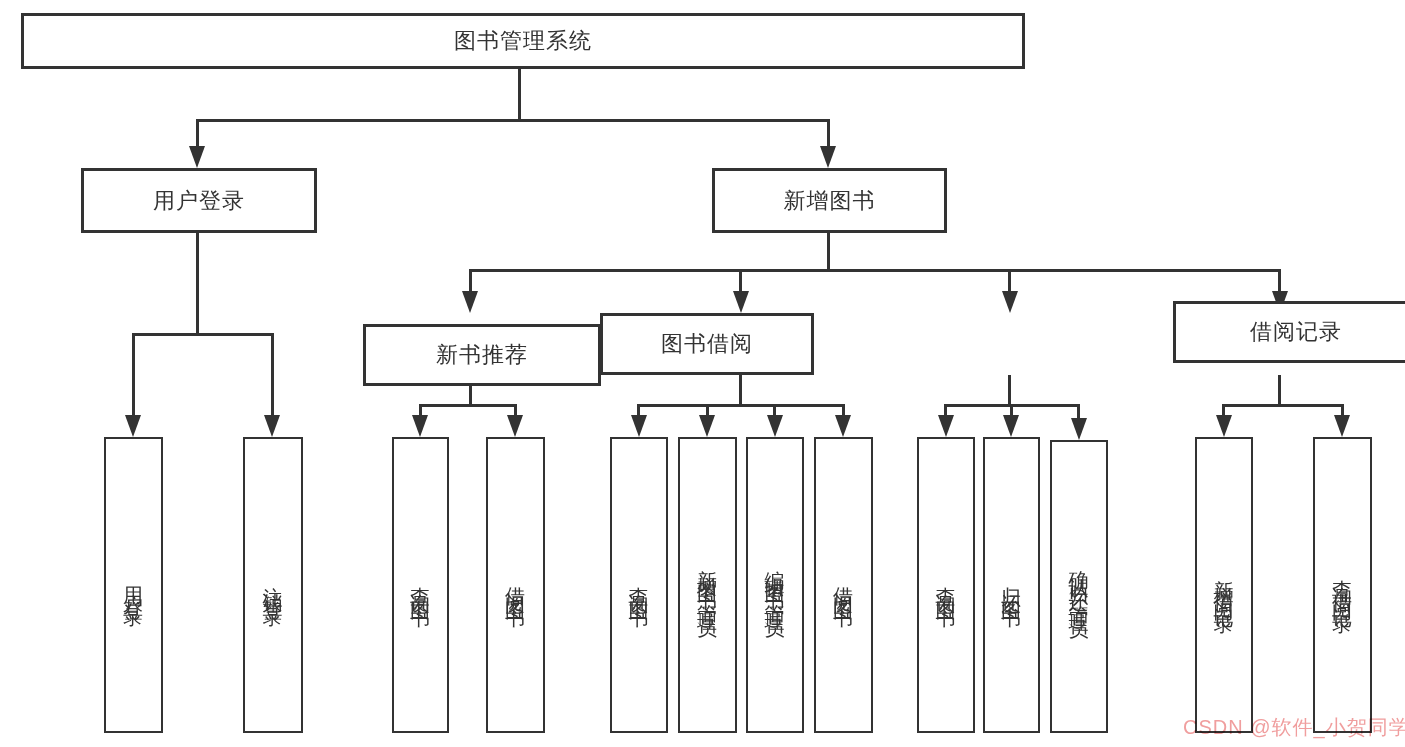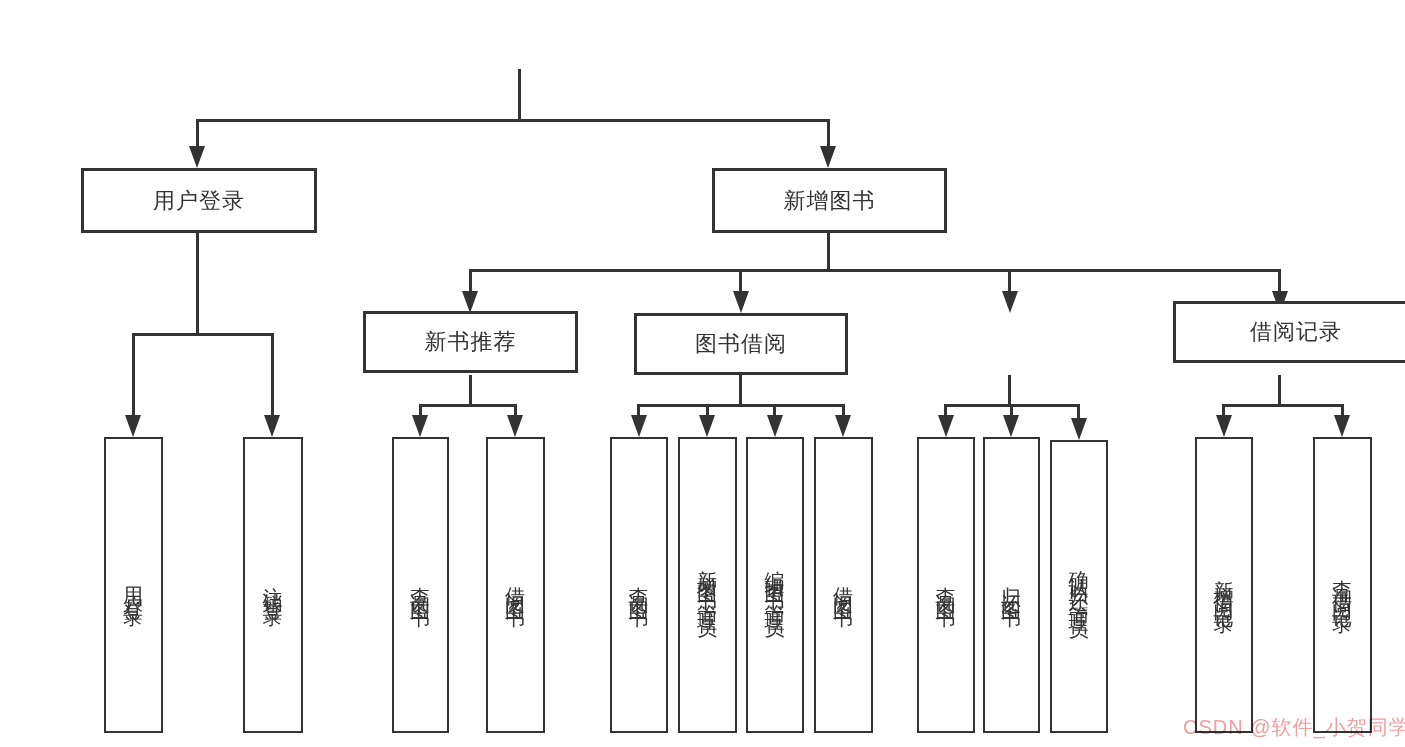--- a/index.html
+++ b/index.html
@@ -35,20 +35,21 @@
   .watermark{
     position:absolute;left:1183px;top:714px;font-size:20px;white-space:nowrap;
     color:var(--watermark-color);mix-blend-mode:multiply;z-index:5;letter-spacing:1px;
   }
 </style>
 </head>
 <body>
 
 <div class="canvas">
 
+  <div class="hbox" style="left:21px;top:13px;width:1004px;height:56px">图书管理系统</div>
 
   <div class="vline" style="left:518px;top:69px;height:51px"></div>
   <div class="hline" style="left:196px;top:119px;width:634px"></div>
   <div class="vline" style="left:196px;top:119px;height:30px"></div>
   <div class="arrow" style="left:189px;top:146px"></div>
   <div class="vline" style="left:827px;top:119px;height:30px"></div>
   <div class="arrow" style="left:820px;top:146px"></div>
 
   <div class="hbox" style="left:81px;top:168px;width:236px;height:65px">用户登录</div>
   <div class="hbox" style="left:712px;top:168px;width:235px;height:65px">新增图书</div>
@@ -64,22 +65,22 @@
   <div class="hline" style="left:469px;top:269px;width:812px"></div>
   <div class="vline" style="left:469px;top:269px;height:24px"></div>
   <div class="arrow" style="left:462px;top:291px"></div>
   <div class="vline" style="left:739px;top:269px;height:24px"></div>
   <div class="arrow" style="left:733px;top:291px"></div>
   <div class="vline" style="left:1008px;top:269px;height:24px"></div>
   <div class="arrow" style="left:1002px;top:291px"></div>
   <div class="vline" style="left:1278px;top:269px;height:24px"></div>
   <div class="arrow" style="left:1272px;top:291px"></div>
 
-  <div class="hbox" style="left:363px;top:311px;width:215px;height:62px">新书推荐</div>
-  <div class="hbox" style="left:634px;top:313px;width:214px;height:62px">图书借阅</div>
+  <div class="hbox" style="left:363px;top:324px;width:238px;height:62px">新书推荐</div>
+  <div class="hbox" style="left:600px;top:313px;width:214px;height:62px">图书借阅</div>
   <div class="hbox" style="left:1173px;top:301px;width:246px;height:62px">借阅记录</div>
 
   <div class="vline" style="left:469px;top:375px;height:32px"></div>
   <div class="hline" style="left:419px;top:404px;width:98px"></div>
   <div class="vline" style="left:419px;top:404px;height:13px"></div>
   <div class="arrow" style="left:412px;top:415px"></div>
   <div class="vline" style="left:514px;top:404px;height:13px"></div>
   <div class="arrow" style="left:507px;top:415px"></div>
 
   <div class="vline" style="left:739px;top:375px;height:32px"></div>

